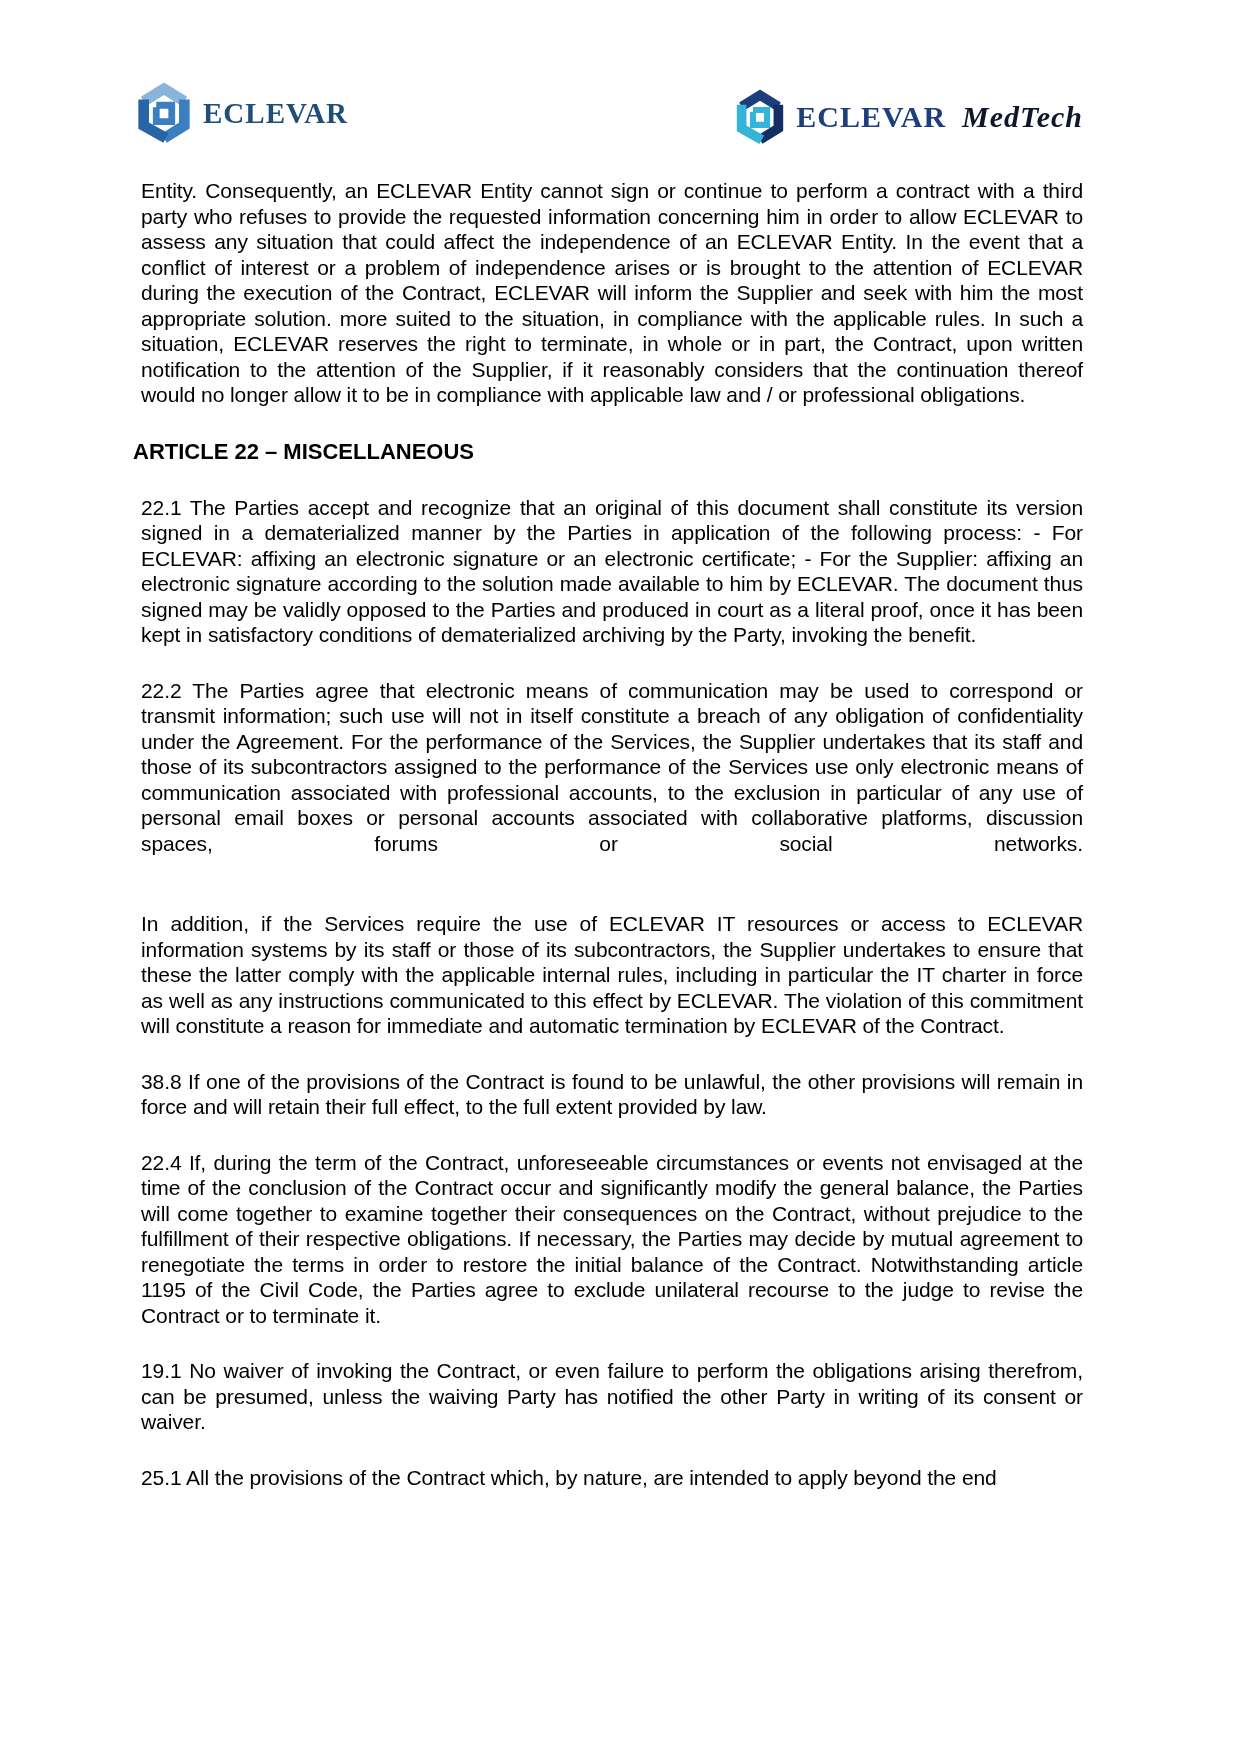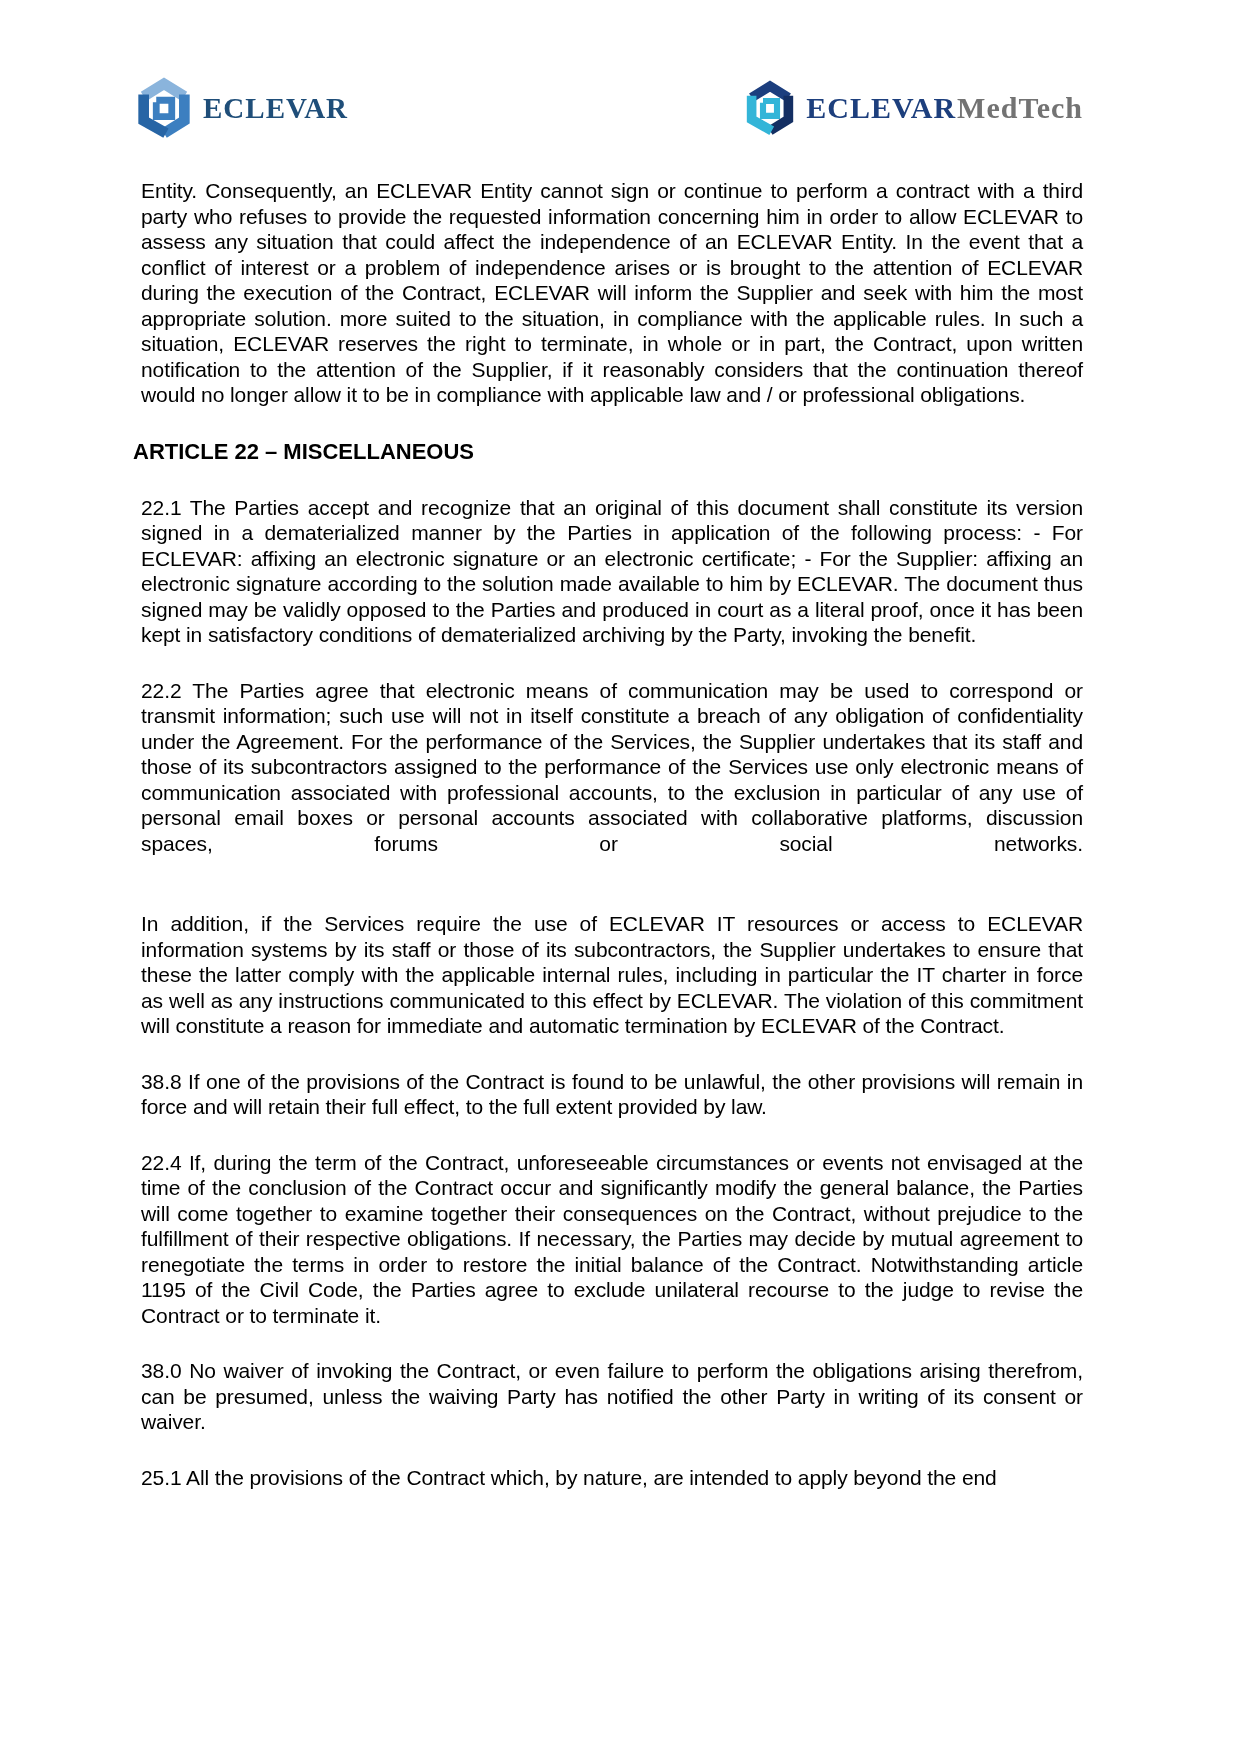--- a/index.html
+++ b/index.html
@@ -17,21 +17,21 @@
   .page {
     box-sizing: border-box;
     width: 1240px;
     height: 1754px;
     padding: 68px 157px 0 133px;
     background: #ffffff;
   }
   .header {
     display: flex;
     justify-content: space-between;
-    align-items: center;
+    align-items: flex-end;
     height: 80px;
     margin-bottom: 30px;
   }
   .logo {
     display: flex;
     align-items: center;
     gap: 8px;
   }
   .logo svg { display: block; }
   .wordmark {
@@ -42,22 +42,23 @@
   }
   .wordmark-left {
     font-size: 29px;
     color: #1f4e79;
   }
   .wordmark-right {
     font-size: 30px;
     color: #1d3f7d;
   }
   .wordmark-right .suffix {
-    color: #737373;
-    margin-left: 1px;
+    color: #0f172a;
+    margin-left: 16px;
+    font-style: italic;
   }
   .doc p {
     font-size: 21px;
     line-height: 25.5px;
     letter-spacing: -0.1px;
     text-align: justify;
     margin: 0 0 30px 8px;
   }
   .doc p.justify-last {
     text-align-last: justify;
@@ -116,19 +117,19 @@
     <p>22.1 The Parties accept and recognize that an original of this document shall constitute its version signed in a dematerialized manner by the Parties in application of the following process: - For ECLEVAR: affixing an electronic signature or an electronic certificate; - For the Supplier: affixing an electronic signature according to the solution made available to him by ECLEVAR. The document thus signed may be validly opposed to the Parties and produced in court as a literal proof, once it has been kept in satisfactory conditions of dematerialized archiving by the Party, invoking the benefit.</p>
 
     <p class="justify-last">22.2 The Parties agree that electronic means of communication may be used to correspond or transmit information; such use will not in itself constitute a breach of any obligation of confidentiality under the Agreement. For the performance of the Services, the Supplier undertakes that its staff and those of its subcontractors assigned to the performance of the Services use only electronic means of communication associated with professional accounts, to the exclusion in particular of any use of personal email boxes or personal accounts associated with collaborative platforms, discussion spaces, forums or social networks.</p>
 
     <p class="gap-before">In addition, if the Services require the use of ECLEVAR IT resources or access to ECLEVAR information systems by its staff or those of its subcontractors, the Supplier undertakes to ensure that these the latter comply with the applicable internal rules, including in particular the IT charter in force as well as any instructions communicated to this effect by ECLEVAR. The violation of this commitment will constitute a reason for immediate and automatic termination by ECLEVAR of the Contract.</p>
 
     <p>38.8 If one of the provisions of the Contract is found to be unlawful, the other provisions will remain in force and will retain their full effect, to the full extent provided by law.</p>
 
     <p>22.4 If, during the term of the Contract, unforeseeable circumstances or events not envisaged at the time of the conclusion of the Contract occur and significantly modify the general balance, the Parties will come together to examine together their consequences on the Contract, without prejudice to the fulfillment of their respective obligations. If necessary, the Parties may decide by mutual agreement to renegotiate the terms in order to restore the initial balance of the Contract. Notwithstanding article 1195 of the Civil Code, the Parties agree to exclude unilateral recourse to the judge to revise the Contract or to terminate it.</p>
 
-    <p>38.0 No waiver of invoking the Contract, or even failure to perform the obligations arising therefrom, can be presumed, unless the waiving Party has notified the other Party in writing of its consent or waiver.</p>
+    <p>19.1 No waiver of invoking the Contract, or even failure to perform the obligations arising therefrom, can be presumed, unless the waiving Party has notified the other Party in writing of its consent or waiver.</p>
 
     <p>25.1 All the provisions of the Contract which, by nature, are intended to apply beyond the end</p>
 
   </div>
 
 </div>
 
 </body></html>

